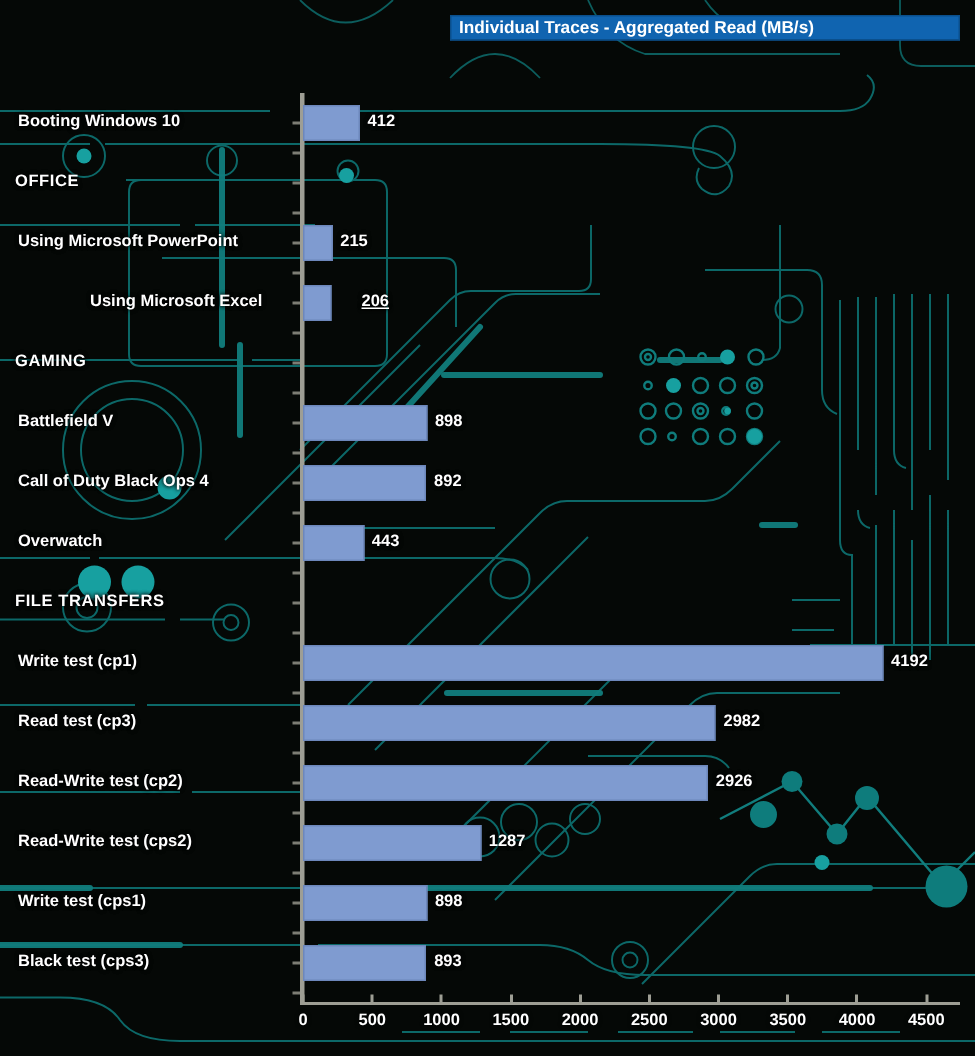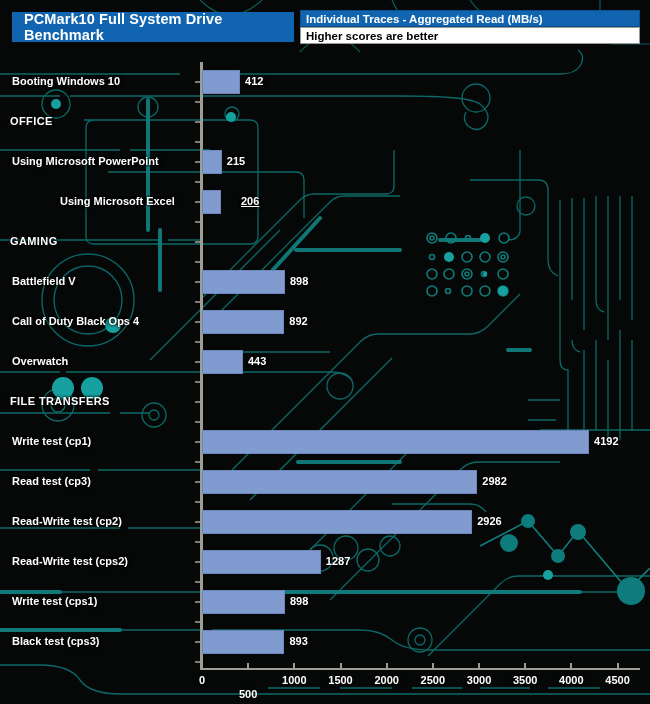--- a/index.html
+++ b/index.html
@@ -189,24 +189,22 @@
 
     <g fill="none" stroke="#0c5d5d" stroke-width="1.2">
       <path d="M200 0 Q230 30 262 0"></path>
       <path d="M300 52 Q330 20 360 52"></path>
       <path d="M392 0 Q404 28 430 36 H560"></path>
       <path d="M470 0 Q486 24 520 24"></path>
       <path d="M600 0 V30 Q600 44 614 44 H650"></path>
     </g>
   </svg>
 
-  <div class="hdr-title">PCMark10 Full System Drive Benchmark</div>
   <div class="hdr-sub-wrap">
     <div class="hdr-sub1">Individual Traces - Aggregated Read (MB/s)</div>
-    <div class="hdr-sub2">Higher scores are better</div>
   </div>
 
   <div id="plot">
       <div class="axis-v" style="left: 200px; top: 62px; height: 606px;"></div>
       <div class="tick-y" style="left: 195px; top: 81px;"></div>
       <div class="tick-y" style="left: 195px; top: 101px;"></div>
       <div class="cat-label" style="left: 12px; top: 75px;">Booting Windows 10</div>
       <div class="bar" style="left: 202px; top: 70px; width: 38.0443px;"></div>
       <div class="bar-val" style="left: 245.044px; top: 75px;">412</div>
       <div class="tick-y" style="left: 195px; top: 121px;"></div>
@@ -270,21 +268,21 @@
       <div class="bar-val" style="left: 289.922px; top: 595px;">898</div>
       <div class="tick-y" style="left: 195px; top: 641px;"></div>
       <div class="tick-y" style="left: 195px; top: 661px;"></div>
       <div class="cat-label" style="left: 12px; top: 635px;">Black test (cps3)</div>
       <div class="bar" style="left: 202px; top: 630px; width: 82.46px;"></div>
       <div class="bar-val" style="left: 289.46px; top: 635px;">893</div>
       <div class="axis-h" style="left: 200px; top: 668px; width: 440px;"></div>
       <div class="tick-x" style="left: 201px; top: 663px;"></div>
       <div class="xtick-label" style="left: 202px; top: 674px;">0</div>
       <div class="tick-x" style="left: 247.17px; top: 663px;"></div>
-      <div class="xtick-label" style="left: 248.17px; top: 674px; margin-top: 14px;">500</div>
+      <div class="xtick-label" style="left: 248.17px; top: 674px;">500</div>
       <div class="tick-x" style="left: 293.34px; top: 663px;"></div>
       <div class="xtick-label" style="left: 294.34px; top: 674px;">1000</div>
       <div class="tick-x" style="left: 339.511px; top: 663px;"></div>
       <div class="xtick-label" style="left: 340.511px; top: 674px;">1500</div>
       <div class="tick-x" style="left: 385.681px; top: 663px;"></div>
       <div class="xtick-label" style="left: 386.681px; top: 674px;">2000</div>
       <div class="tick-x" style="left: 431.851px; top: 663px;"></div>
       <div class="xtick-label" style="left: 432.851px; top: 674px;">2500</div>
       <div class="tick-x" style="left: 478.021px; top: 663px;"></div>
       <div class="xtick-label" style="left: 479.021px; top: 674px;">3000</div>

